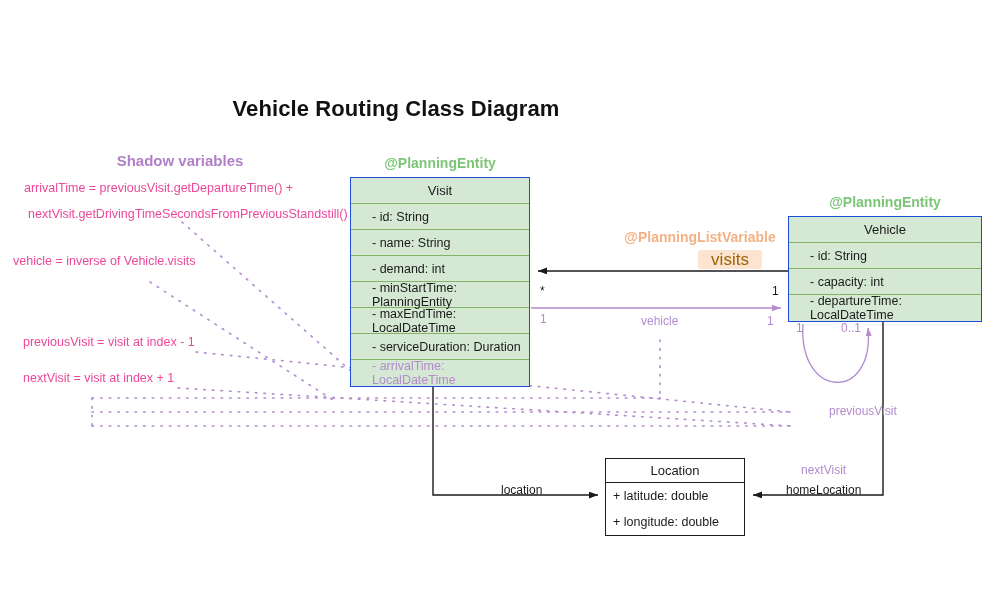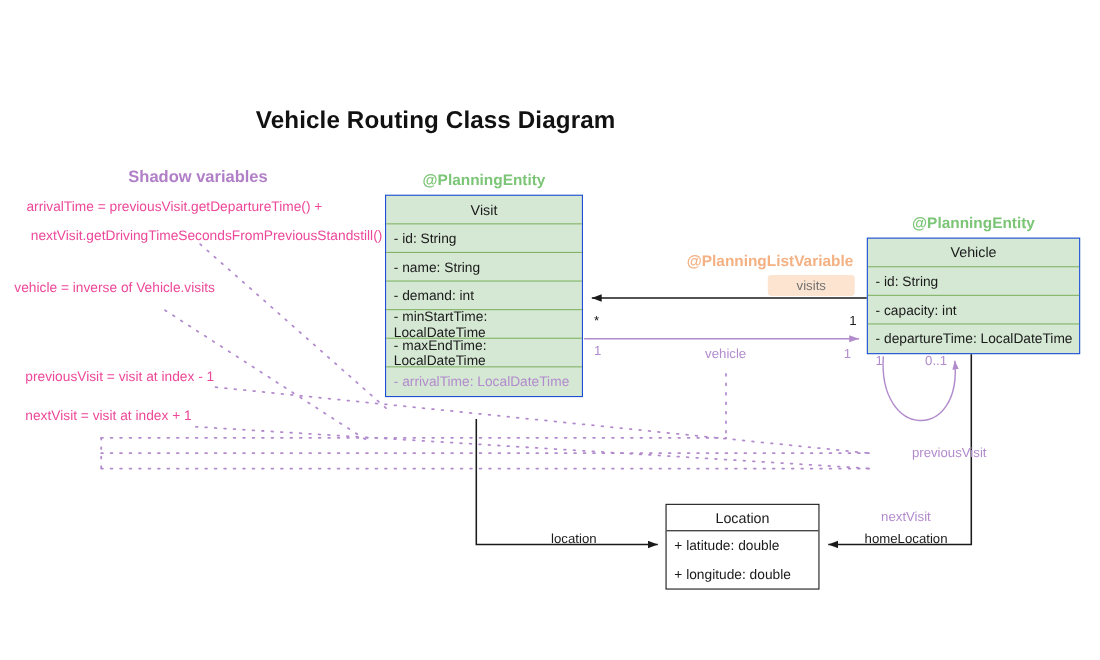--- a/index.html
+++ b/index.html
@@ -82,21 +82,21 @@
     box-sizing: border-box;
     display: flex;
     align-items: center;
     justify-content: center;
   }
   .uml-class .uml-attr {
     font-size: 12.5px;
     color: #1a1a1a;
     border-bottom: 1px solid #82b366;
     box-sizing: border-box;
-    padding-left: 7px;
+    padding-left: 21px;
     display: flex;
     align-items: center;
   }
   .uml-class .uml-attr:last-child { border-bottom: none; }
   .uml-attr.shadow-attr { color: #b28bcd; }
 
   #visit-class { left: 350px; top: 177px; width: 180px; }
   #visit-class .uml-name { height: 26px; }
   #visit-class .uml-attr { height: 26px; }
 
@@ -137,25 +137,25 @@
   .edge-label.purple { color: #b28bcd; }
   .mult {
     font-size: 12px;
     color: #1a1a1a;
     white-space: nowrap;
   }
   .mult.purple { color: #b28bcd; }
 
   #visits-badge {
     left: 698px; top: 250px;
-    width: 79px; height: 19px;
+    width: 64px; height: 19px;
     background: #fce4d0;
     border-radius: 3px;
-    font-size: 12px;
-    color: #737373;
+    font-size: 17px;
+    color: #a16207;
     display: flex;
     align-items: center;
     justify-content: center;
   }
 </style>
 </head>
 <body>
 
 <div id="canvas">
 
@@ -229,22 +229,23 @@
 
   <div class="abs shadow-note" style="left:23px; top:371px;">nextVisit = visit at index + 1</div>
 
   <div class="abs stereotype" id="visit-stereotype">@PlanningEntity</div>
 
   <div class="abs uml-class" id="visit-class">
     <div class="uml-name">Visit</div>
     <div class="uml-attr">- id: String</div>
     <div class="uml-attr">- name: String</div>
     <div class="uml-attr">- demand: int</div>
-    <div class="uml-attr">- minStartTime: LocalDateTime</div>
+    <div class="uml-attr">- minStartTime: PlanningEntity</div>
     <div class="uml-attr">- maxEndTime: LocalDateTime</div>
+    <div class="uml-attr">- serviceDuration: Duration</div>
     <div class="uml-attr shadow-attr">- arrivalTime: LocalDateTime</div>
   </div>
 
   <div class="abs stereotype" id="vehicle-stereotype">@PlanningEntity</div>
 
   <div class="abs uml-class" id="vehicle-class">
     <div class="uml-name">Vehicle</div>
     <div class="uml-attr">- id: String</div>
     <div class="uml-attr">- capacity: int</div>
     <div class="uml-attr">- departureTime: LocalDateTime</div>

